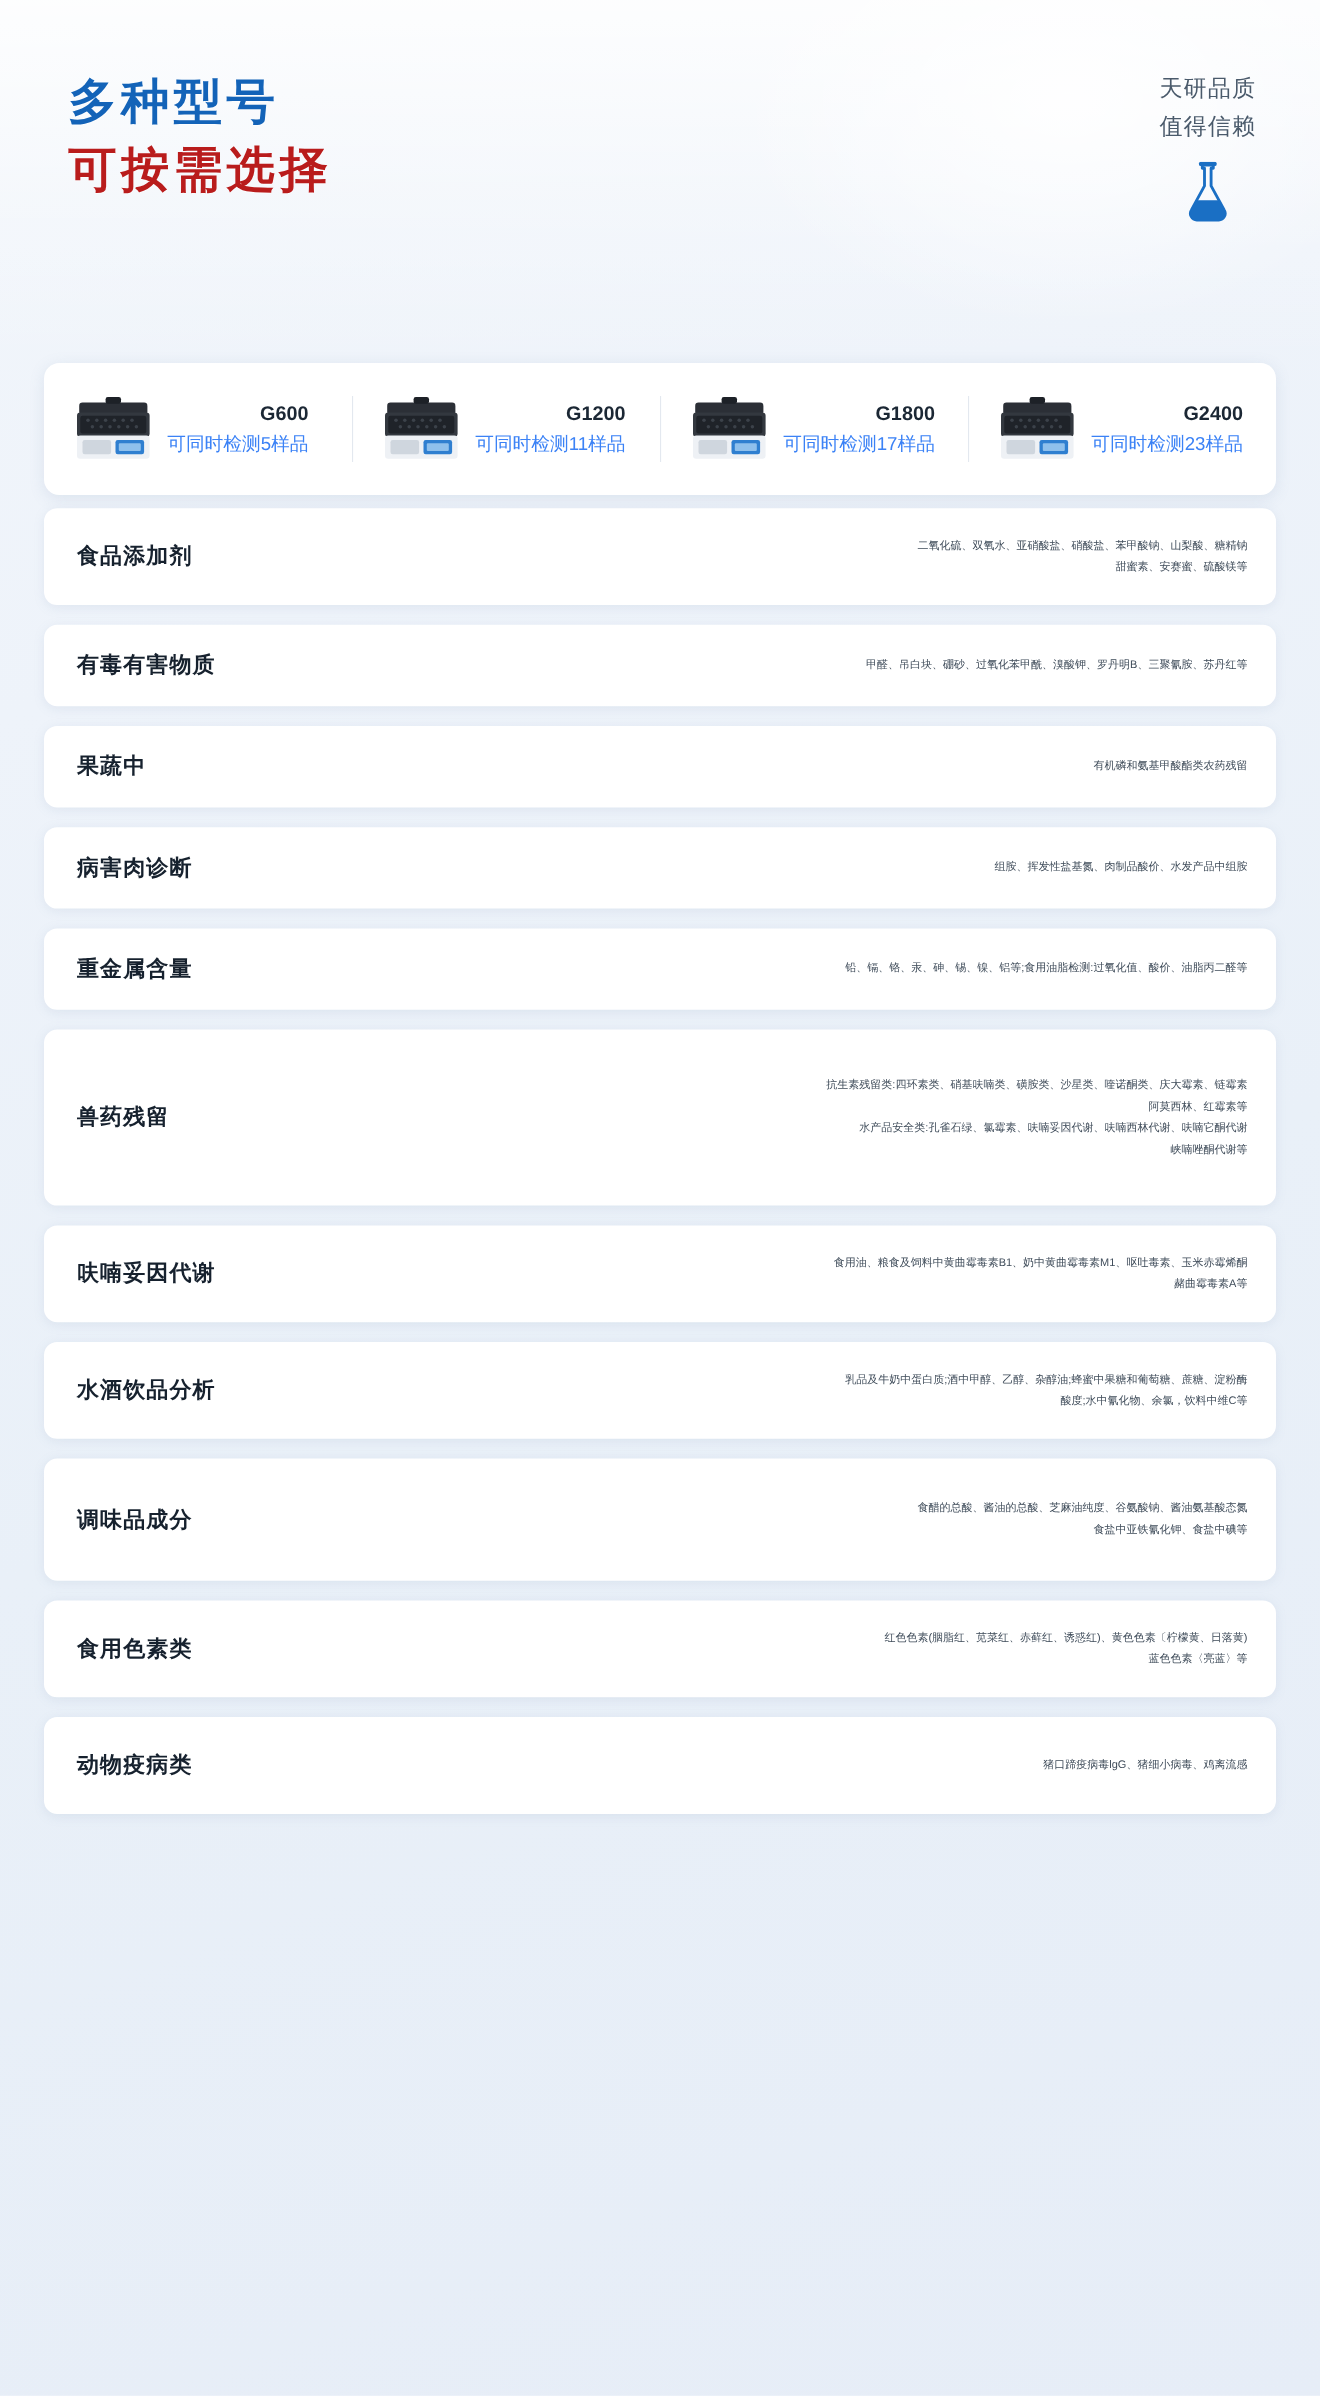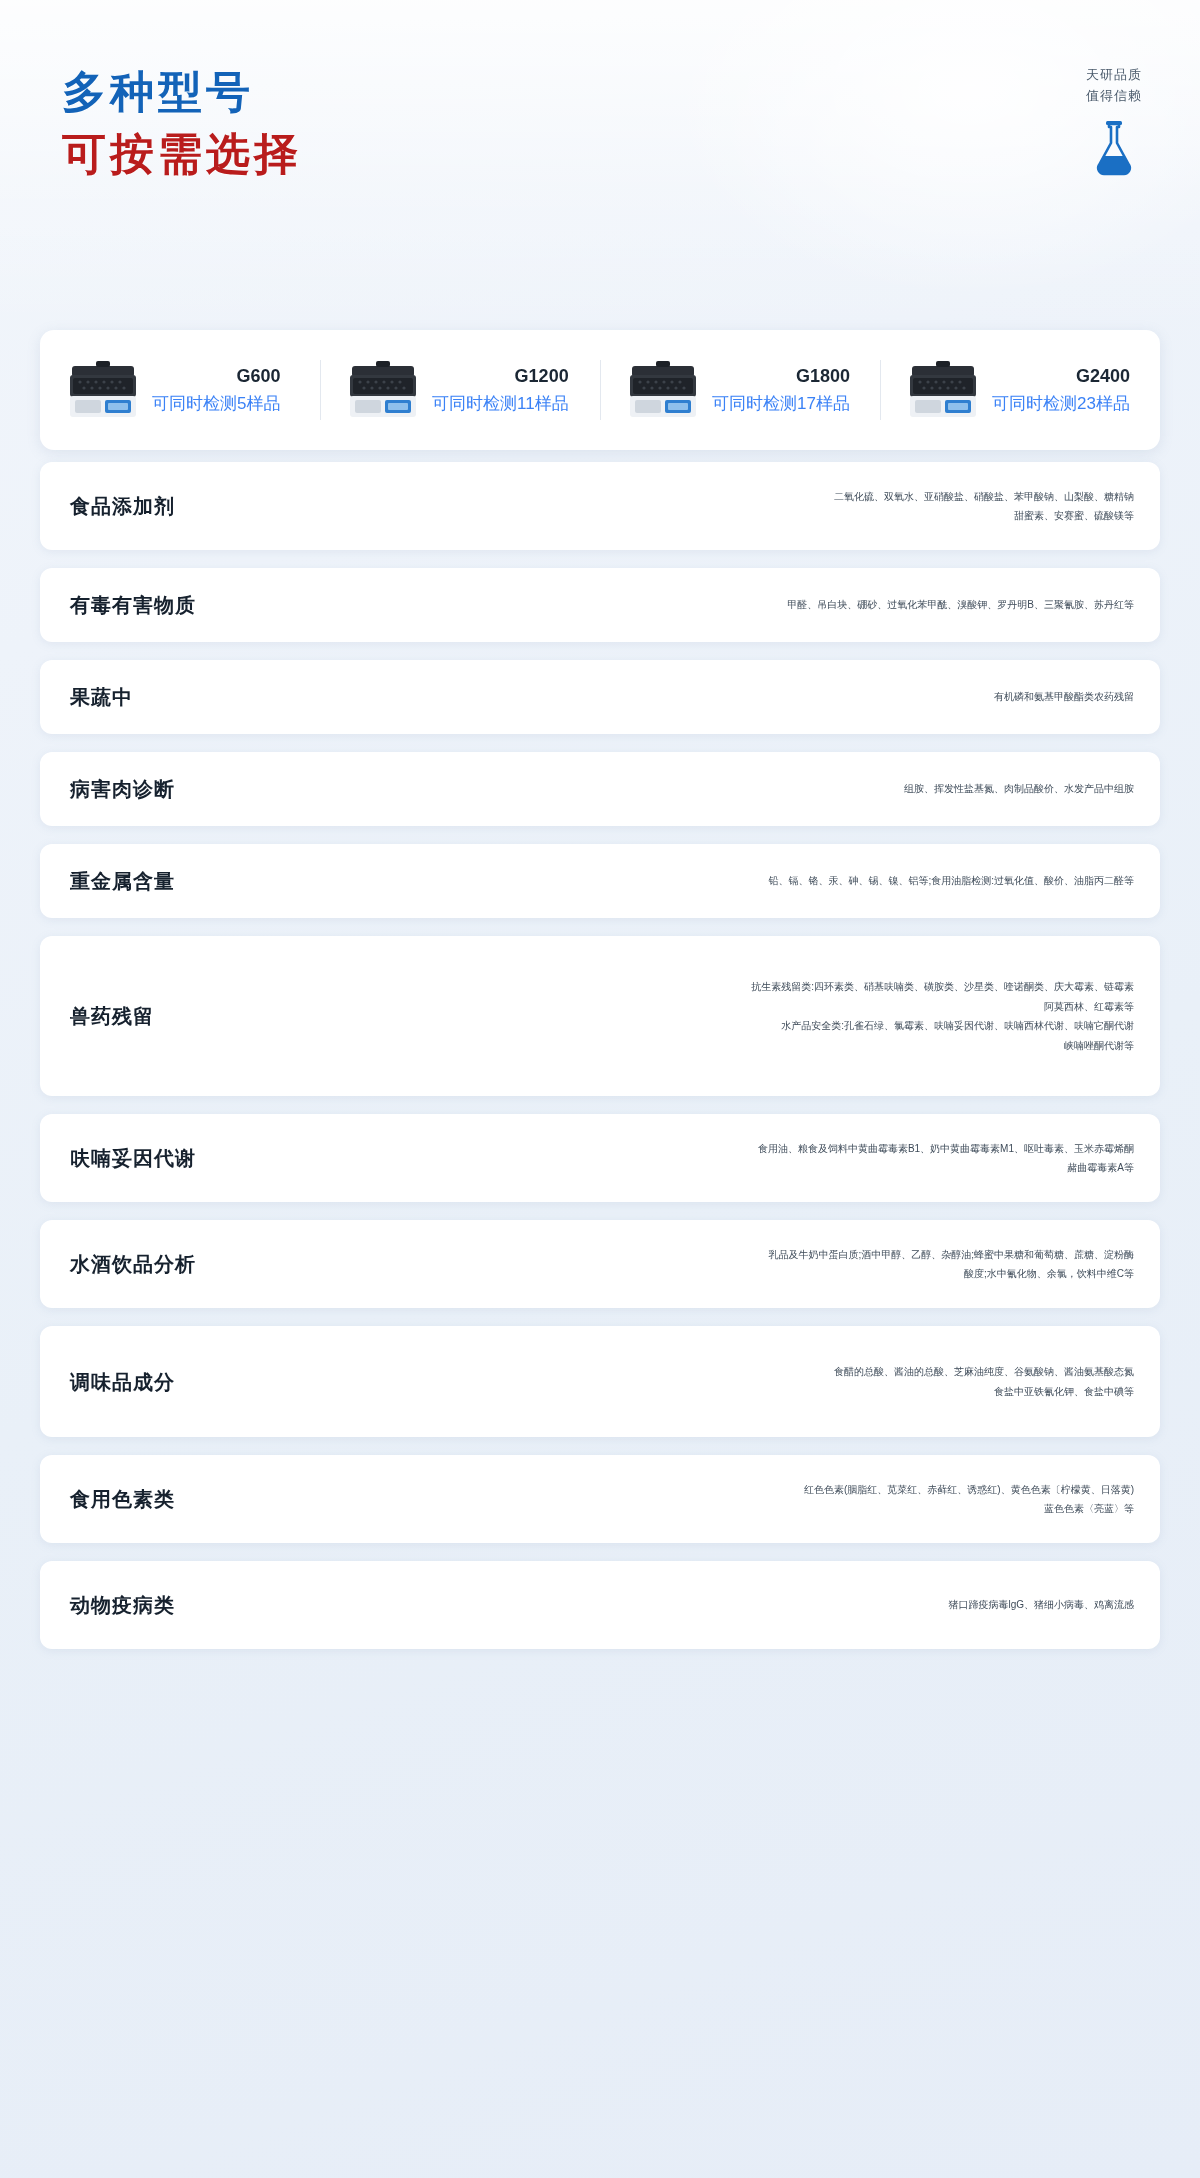--- a/index.html
+++ b/index.html
@@ -35,39 +35,39 @@
     position: absolute;
     top: 58px; left: 0; right: 0;
     height: 170px;
     padding: 0 58px 0 62px;
     display: flex;
     justify-content: space-between;
     align-items: flex-start;
   }
   .title-block { padding-top: 4px; }
   .title-line {
-    font-family: Liberation Serif, serif;
+    font-family: Liberation Sans, sans-serif;
     font-weight: bold;
     font-size: 44px;
     letter-spacing: 4px;
     color: #1363b8;
     line-height: 1.42;
     text-shadow: 0 1px 0 rgba(255,255,255,0.6);
   }
   .title-line.second { color: #b91c1c; }
 
   .brand-block {
     text-align: center;
     padding-top: 6px;
     display: flex;
     flex-direction: column;
     align-items: center;
   }
   .brand-text {
-    font-size: 13px;
+    font-size: 21px;
     color: #4a5a6b;
     line-height: 1.65;
     letter-spacing: 1px;
   }
   .flask-icon { margin-top: 14px; }
 
   
   .models-card {
     position: absolute;
     top: 330px; left: 40px;

